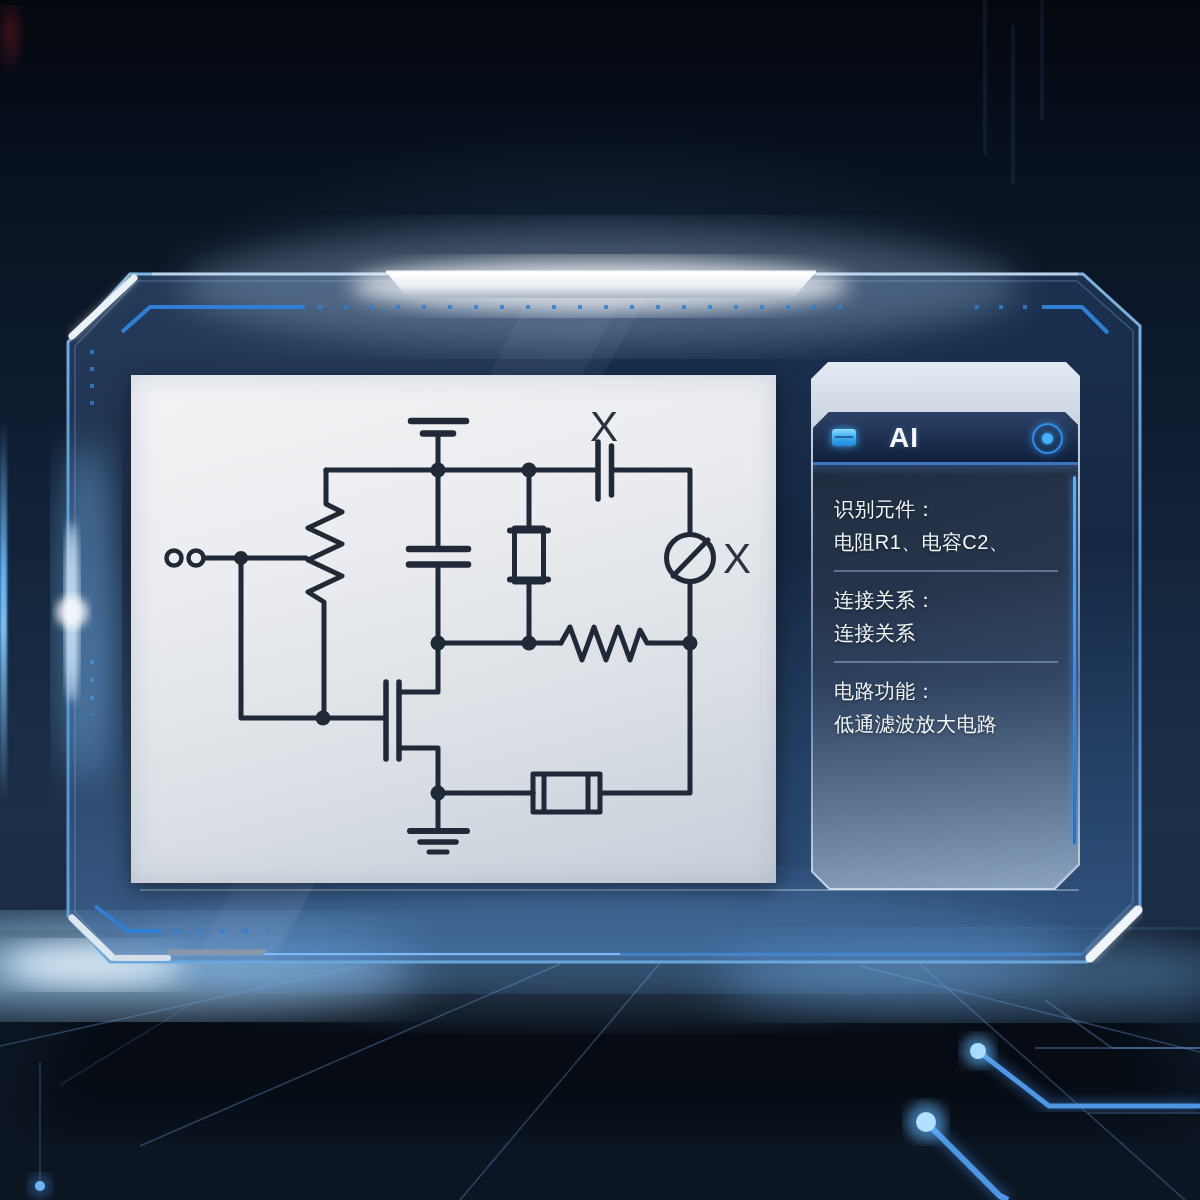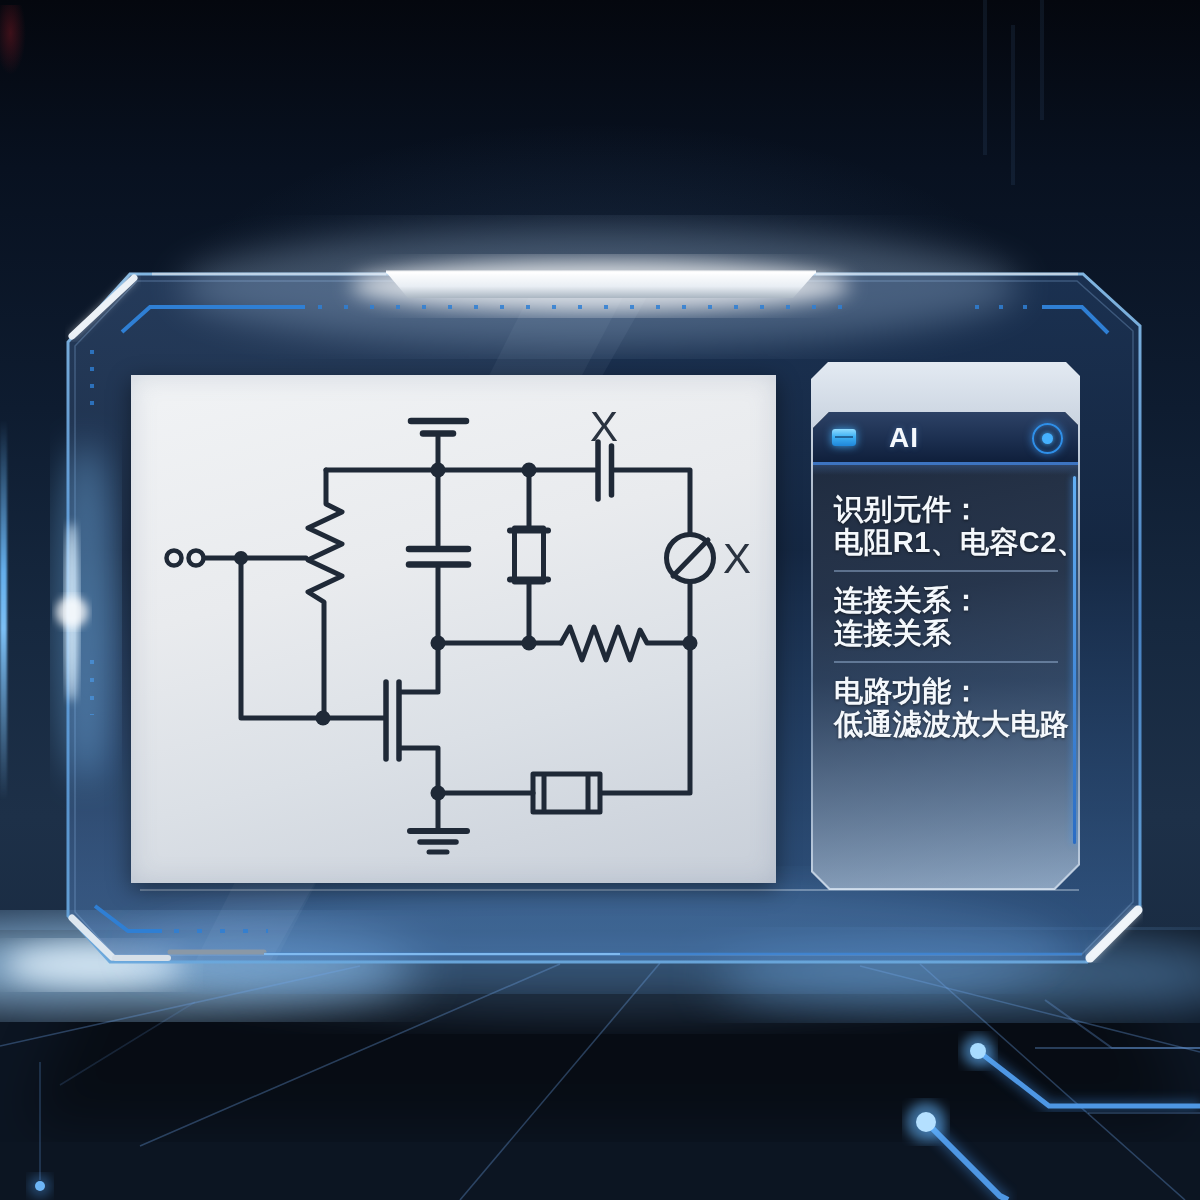--- a/index.html
+++ b/index.html
@@ -55,21 +55,21 @@
     position:absolute;left:76px;top:10px;width:60px;
     color:#f5f9fd;font-size:28px;font-weight:700;letter-spacing:1px;
     text-shadow:0 0 6px rgba(120,180,255,.35);
   }
   .target-button{position:absolute;right:15px;top:11px;width:27px;height:27px;border-radius:50%;
     border:2.5px solid #2f8fe8;box-shadow:0 0 8px rgba(60,150,240,.7), inset 0 0 5px rgba(60,150,240,.5);}
   .target-button:after{content:"";position:absolute;left:8px;top:8px;width:11px;height:11px;border-radius:50%;
     background:#45b1ff;box-shadow:0 0 6px #45b1ff;}
   .ai-body{position:absolute;left:0;top:63px;right:0;bottom:0;padding:18px 18px 0 21px;}
   .sec-title,.sec-line{
-    color:#f4f8fc;font-size:29px;line-height:33px;font-weight:700;letter-spacing:.4px;
+    color:#f4f8fc;font-size:20px;line-height:33px;font-weight:400;letter-spacing:.4px;
     text-shadow:0 1px 3px rgba(0,0,0,.55);white-space:nowrap;
   }
   .divider{height:2px;background:rgba(172,200,235,.42);margin:11px 2px 12px 0;}
   .scroll-indicator{
     position:absolute;right:2px;top:64px;width:3px;height:368px;border-radius:2px;
     background:linear-gradient(180deg,#63b0f5,#2a6cc4);box-shadow:0 0 7px rgba(70,160,250,.9);
   }
 </style>
 </head>
 <body>

